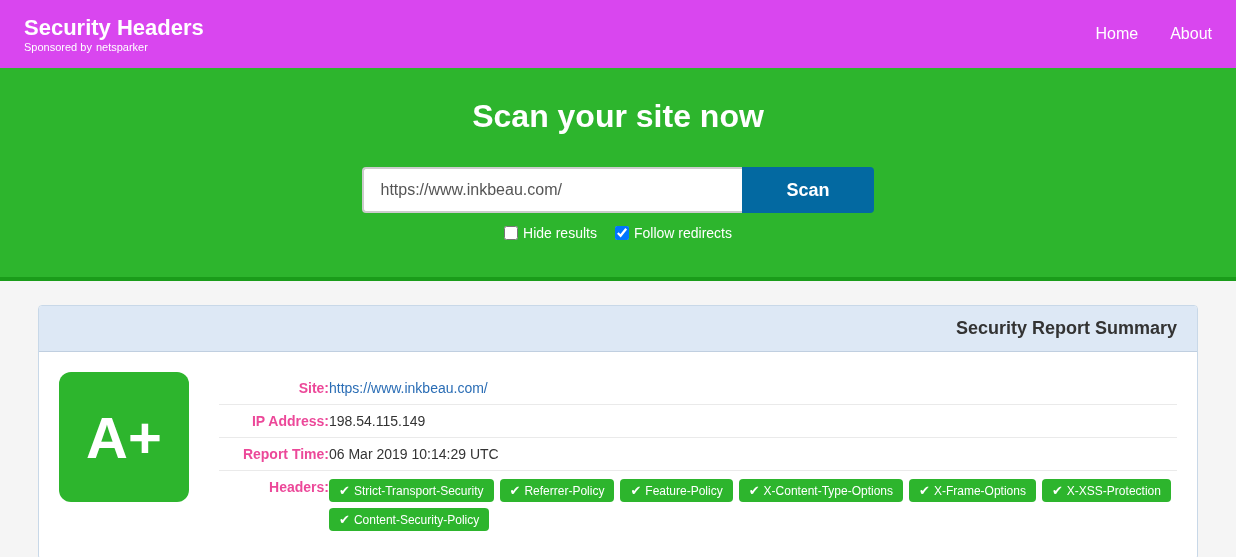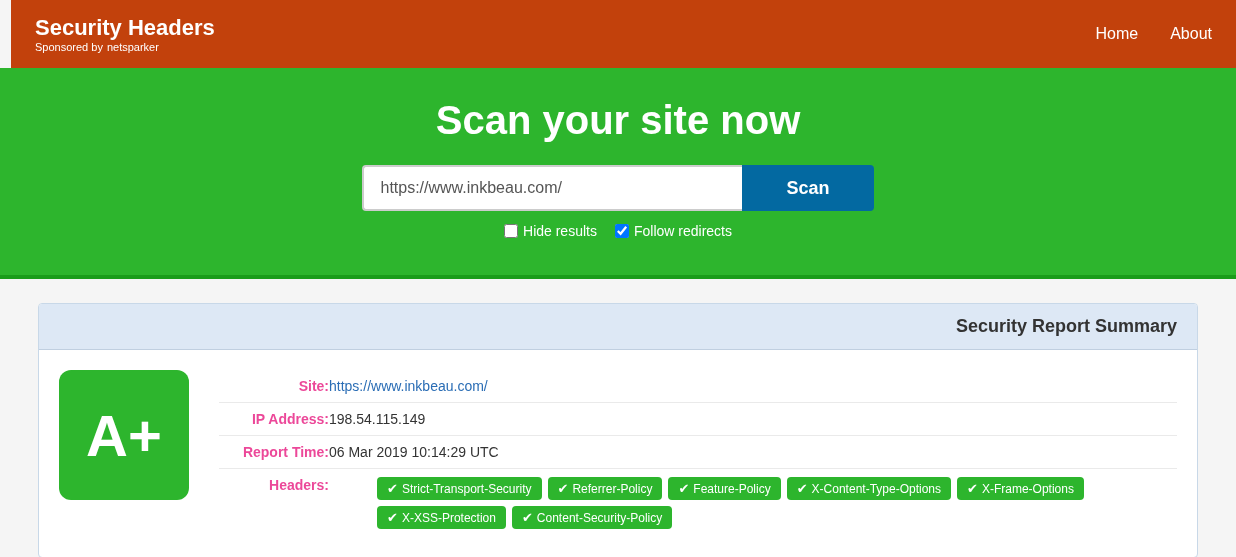--- a/index.html
+++ b/index.html
@@ -1,26 +1,25 @@
 <!DOCTYPE html>
 <html><head>
   <meta charset="utf-8">
   <style>
     * { box-sizing: border-box; margin: 0; padding: 0; }
     body { font-family: Arial, sans-serif; background: #f5f5f5; }
 
     
     .navbar {
-      background: #c2410c;
+      background: #d946ef;
       padding: 0 24px;
       display: flex;
       align-items: center;
       justify-content: space-between;
       height: 68px;
-      margin-left: 11px;
     }
     .navbar-brand { color: #fff; }
     .navbar-brand .title { font-size: 22px; font-weight: bold; }
     .navbar-brand .sponsor { font-size: 12px; display: flex; align-items: center; gap: 4px; }
     .navbar-brand .sponsor span { font-size: 11px; font-weight: 300; }
     .navbar-brand .netsparker { font-family: 'Arial Black', sans-serif; font-size: 16px; font-weight: 900; }
     .navbar-links { display: flex; gap: 32px; }
     .navbar-links a {
       color: #fff;
       text-decoration: none;
@@ -29,23 +28,23 @@
 
     
     .hero {
       background: #2db52d;
       padding: 30px 20px 36px;
       text-align: center;
       border-bottom: 4px solid #1a9c1a;
     }
     .hero h1 {
       color: #fff;
-      font-size: 40px;
-      font-weight: bold;
-      margin-bottom: 22px;
+      font-size: 32px;
+      font-weight: bold;
+      margin-bottom: 32px;
       text-align: center;
     }
     .scan-form {
       display: flex;
       justify-content: center;
       gap: 0;
       margin-bottom: 12px;
     }
     .scan-input {
       width: 380px;
@@ -131,21 +130,21 @@
     .report-details {
       flex: 1;
     }
     .detail-row {
       display: flex;
       padding: 8px 0;
       border-bottom: 1px solid #eaeaea;
       font-size: 14px;
       align-items: flex-start;
     }
-    .detail-row:last-child { border-bottom: none; gap: 48px; }
+    .detail-row:last-child { border-bottom: none; }
     .detail-label {
       font-weight: bold;
       width: 110px;
       flex-shrink: 0;
       color: #ec4899;
     }
     .detail-value { color: #333; }
     .detail-value a { color: #2a6db5; text-decoration: none; }
     .headers-container {
       display: flex;

